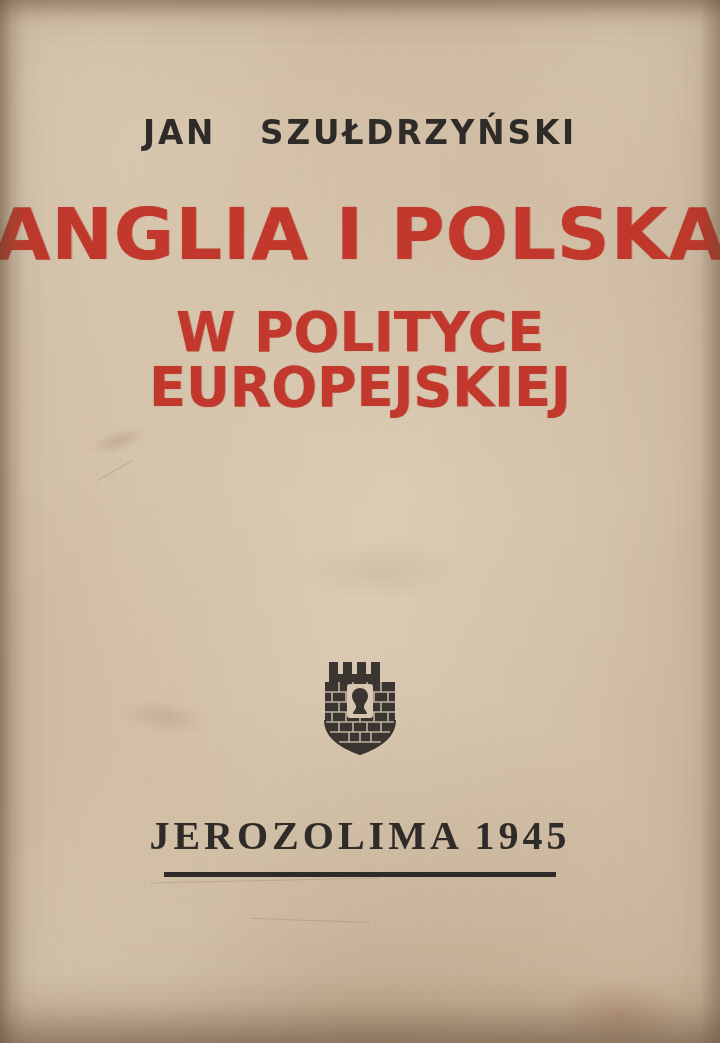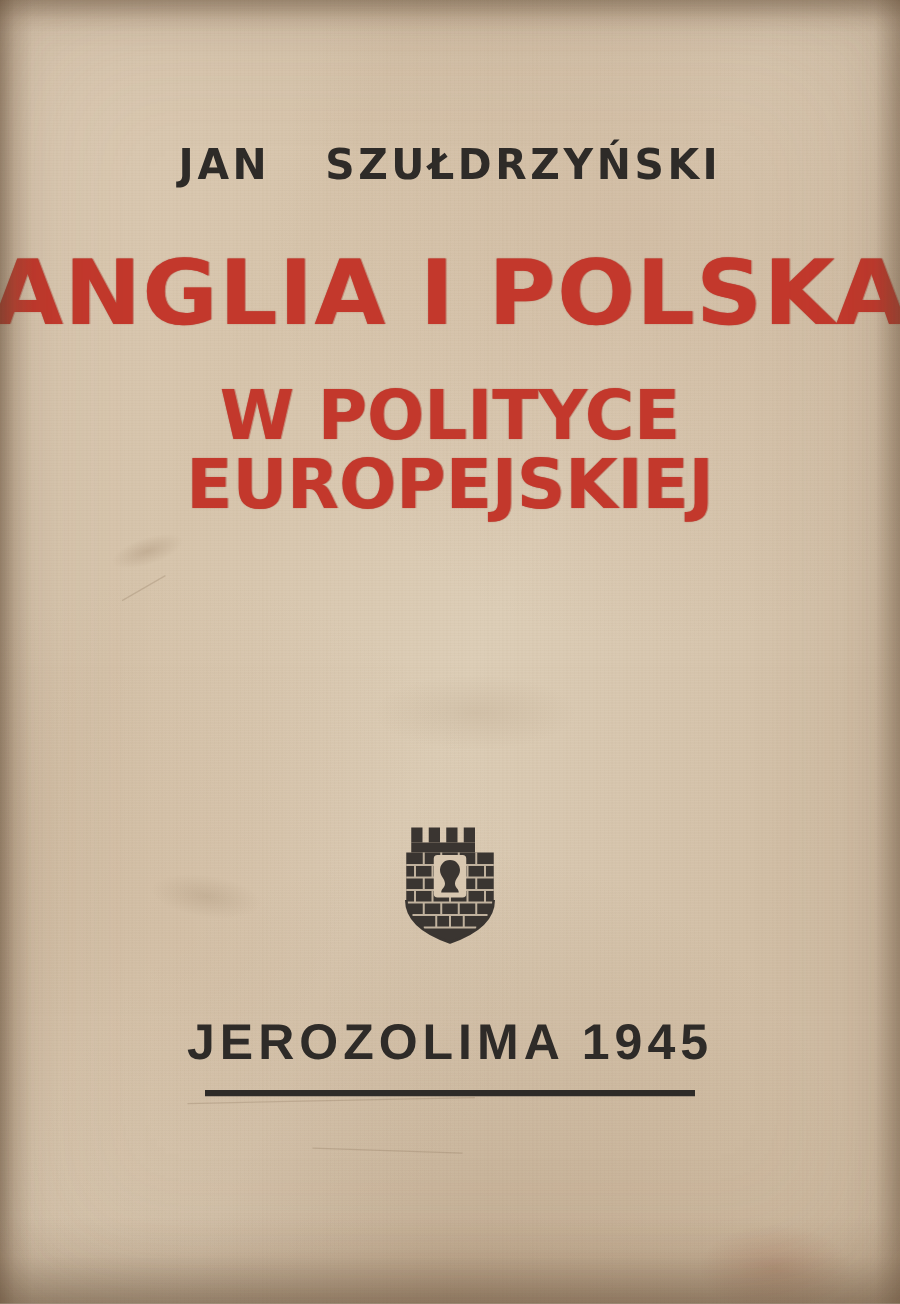--- a/index.html
+++ b/index.html
@@ -141,21 +141,21 @@
     width: 110px;
     height: 110px;
   }
 
   
   #imprint {
     position: absolute;
     top: 812px;
     left: 0; right: 0;
     text-align: center;
-    font-family: Liberation Sans, sans-serif;
+    font-family: Liberation Serif, serif;
     font-weight: bold;
     font-size: 40px;
     letter-spacing: 4px;
     color: #2e2b28;
   }
   #imprint-rule {
     position: absolute;
     top: 872px;
     left: 50%;
     transform: translateX(-50%);

